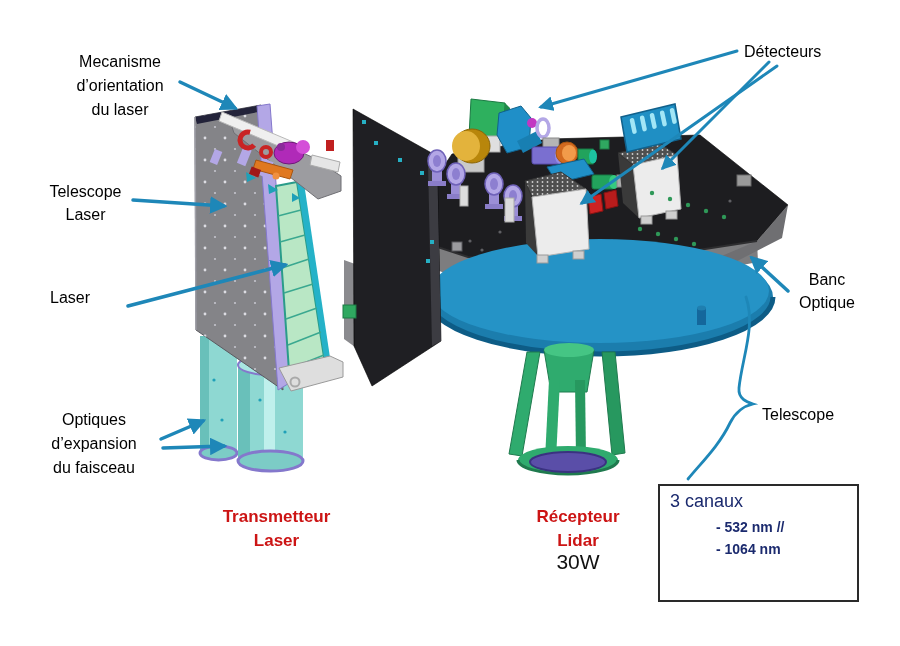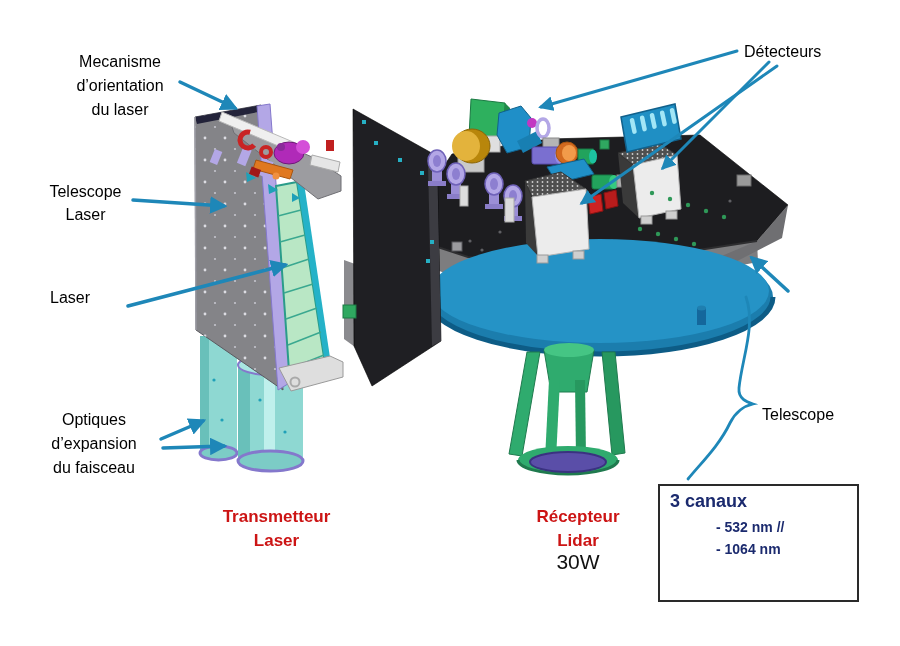--- a/index.html
+++ b/index.html
@@ -14,21 +14,21 @@
   }
   .lbl.left{text-align:left;}
   .lbl.tight{line-height:23px;}
   .lbl.red{color:#cc1414;font-weight:bold;font-size:17px;}
   .lbl.power{color:#111;font-size:21px;line-height:22px;font-weight:normal;}
   .channels-box{
     position:absolute;left:658px;top:484px;width:201px;height:118px;
     background:#fff;border:2px solid #2a2a2a;box-sizing:border-box;
   }
   .channels-title{
-    color:#1b2a6e;font-weight:bold;font-size:18px;margin:5px 0 4px 10px;
+    color:#1b2a6e;font-weight:normal;font-size:18px;margin:5px 0 4px 10px;
   }
   .channel-item{
     color:#1b2a6e;font-weight:bold;font-size:14px;line-height:22px;margin-left:56px;
   }
 </style>
 </head>
 <body>
 
 <div class="stage">
 
@@ -296,20 +296,22 @@
 Laser</div>
 
 <div class="lbl left" style="left:50px;top:286px;width:70px;">Laser</div>
 
 <div class="lbl" style="left:20px;top:408px;width:148px;">Optiques
 d’expansion
 du faisceau</div>
 
 <div class="lbl left" style="left:744px;top:40px;width:110px;">Détecteurs</div>
 
+<div class="lbl tight" style="left:788px;top:268px;width:78px;">Banc
+Optique</div>
 
 <div class="lbl left" style="left:762px;top:403px;width:100px;">Telescope</div>
 
 <div class="lbl red" style="left:199px;top:505px;width:155px;">Transmetteur
 Laser</div>
 
 <div class="lbl red" style="left:508px;top:505px;width:140px;">Récepteur
 Lidar</div>
 <div class="lbl power" style="left:508px;top:551px;width:140px;">30W</div>
 

